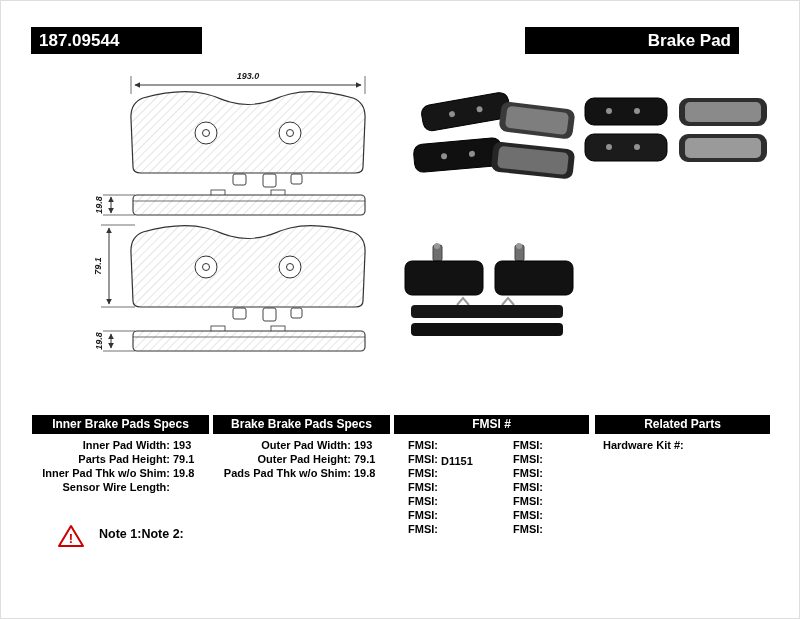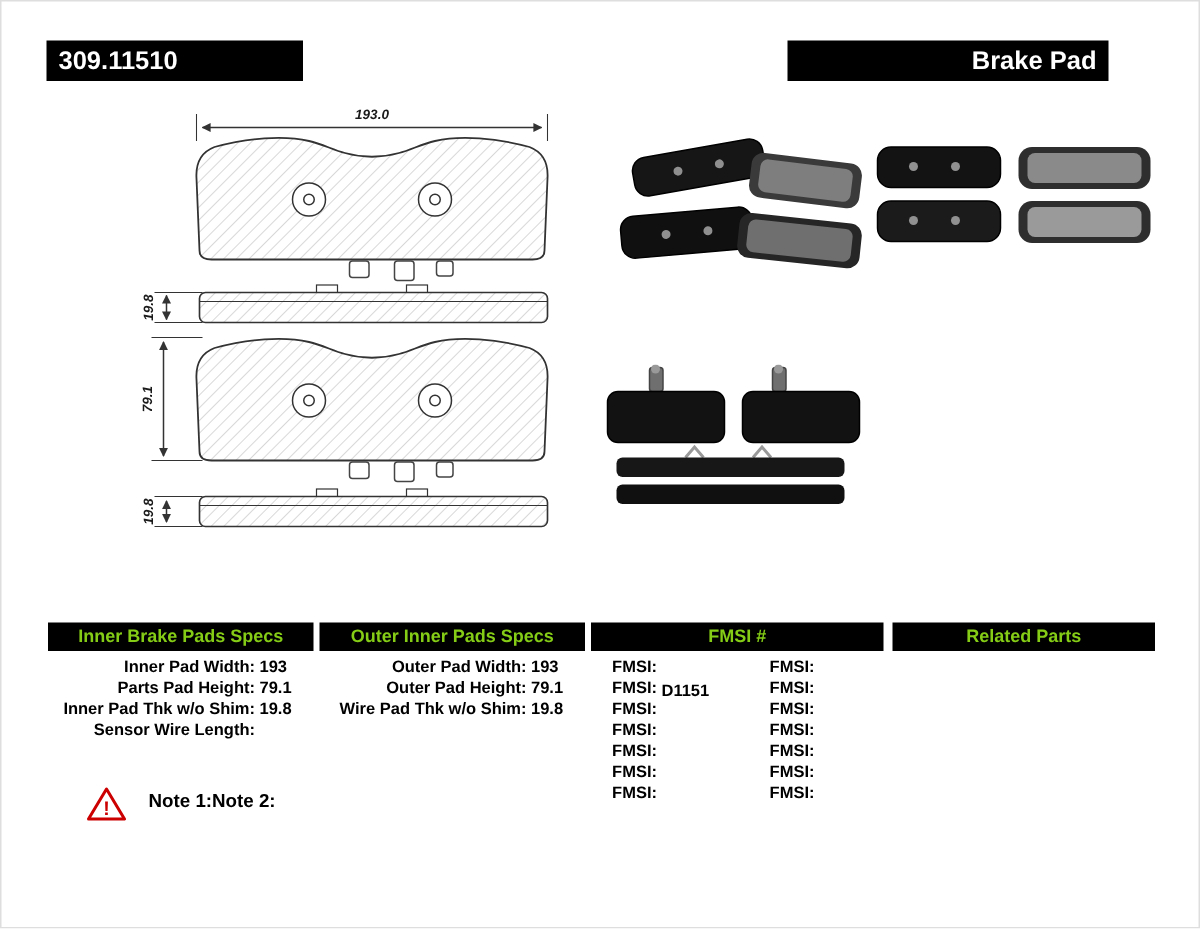--- a/index.html
+++ b/index.html
@@ -13,21 +13,21 @@
     font-weight:700;font-size:17px;line-height:27px;box-sizing:border-box;}
   .hdr-left{left:30px;width:171px;padding-left:8px;text-align:left;}
   .hdr-right{left:524px;width:214px;padding-right:8px;text-align:right;}
   
   .abs{position:absolute;}
   .dim{font:italic 700 9px "Liberation Sans",sans-serif;fill:#1a1a1a;}
   .dimline{stroke:#333;stroke-width:1;fill:none;}
   .extline{stroke:#333;stroke-width:0.7;fill:none;}
   
   .spec-col{position:absolute;top:414px;}
-  .tbl-header{background:#000;color:#84cc16;font-size:12px;font-weight:700;
+  .tbl-header{background:#000;color:#ffffff;font-size:12px;font-weight:700;
     text-align:center;height:19px;line-height:19px;}
   .rows{margin-top:4px;}
   .spec-row{display:flex;height:14px;align-items:center;font-size:11px;font-weight:700;color:#000;justify-content:center;}
   .spec-label{flex:1;text-align:right;white-space:nowrap;}
   .spec-value{width:36px;padding-left:3px;text-align:left;white-space:nowrap;}
   .fmsi-row{display:flex;height:14px;align-items:center;font-size:11px;font-weight:700;color:#000;}
   .fmsi-l-label{width:44px;text-align:right;}
   .fmsi-l-value{width:52px;padding-left:3px;margin-top:32px;}
   .fmsi-r-label{width:50px;text-align:right;}
   .fmsi-r-value{flex:1;padding-left:3px;}
@@ -37,21 +37,21 @@
   
   .notes{position:absolute;left:57px;top:523px;display:flex;gap:15px;}
   .note-lines{display:flex;}
   .note{font-size:12.5px;font-weight:700;line-height:20px;color:#000;}
 </style>
 </head>
 <body>
 
 <div class="page">
 
-  <div class="hdr-bar hdr-left">309.11510</div>
+  <div class="hdr-bar hdr-left">187.09544</div>
   <div class="hdr-bar hdr-right">Brake Pad</div>
 
   <svg class="abs" style="left:92px;top:66px;" width="300" height="300" viewBox="0 0 300 300">
     <defs>
       <marker id="arr" viewBox="0 0 10 10" refX="9" refY="5" markerWidth="6" markerHeight="6" orient="auto-start-reverse">
         <path d="M0,0 L10,5 L0,10 Z" fill="#333"></path>
       </marker>
       <pattern id="hatch" width="6" height="6" patternUnits="userSpaceOnUse" patternTransform="rotate(45)">
         <rect width="6" height="6" fill="#ffffff"></rect>
         <line x1="0" y1="0" x2="0" y2="6" stroke="#cccccc" stroke-width="1"></line>
@@ -185,32 +185,32 @@
         <span class="spec-value">19.8</span>
       </div>
       <div class="spec-row">
         <span class="spec-label">Sensor Wire Length:</span>
         <span class="spec-value"></span>
       </div>
     </div>
   </div>
 
   <div class="spec-col" style="left:212px;width:177px;">
-    <div class="tbl-header">Outer Inner Pads Specs</div>
+    <div class="tbl-header">Brake Brake Pads Specs</div>
     <div class="rows">
       <div class="spec-row">
         <span class="spec-label">Outer Pad Width:</span>
         <span class="spec-value">193</span>
       </div>
       <div class="spec-row">
         <span class="spec-label">Outer Pad Height:</span>
         <span class="spec-value">79.1</span>
       </div>
       <div class="spec-row">
-        <span class="spec-label">Wire Pad Thk w/o Shim:</span>
+        <span class="spec-label">Pads Pad Thk w/o Shim:</span>
         <span class="spec-value">19.8</span>
       </div>
     </div>
   </div>
 
   <div class="spec-col" style="left:393px;width:195px;">
     <div class="tbl-header">FMSI #</div>
     <div class="rows">
       <div class="fmsi-row">
         <span class="fmsi-l-label">FMSI:</span>
@@ -252,20 +252,24 @@
         <span class="fmsi-l-label">FMSI:</span>
         <span class="fmsi-l-value"></span>
         <span class="fmsi-r-label">FMSI:</span>
         <span class="fmsi-r-value"></span>
       </div>
     </div>
   </div>
 
   <div class="spec-col" style="left:594px;width:175px;">
     <div class="tbl-header">Related Parts</div>
+    <div class="related-row">
+      <span>Hardware Kit #:</span>
+      <span class="related-value"></span>
+    </div>
   </div>
 
   <div class="notes">
     <svg width="26" height="24" viewBox="0 0 26 24">
       <path d="M13,2 L25,22 L1,22 Z" fill="#fff" stroke="#cc0000" stroke-width="2" stroke-linejoin="round"></path>
       <text x="13" y="19" text-anchor="middle" font-size="13" font-weight="bold" fill="#cc0000" font-family="Liberation Sans, sans-serif">!</text>
     </svg>
     <div class="note-lines">
       <div class="note">Note 1:</div>
       <div class="note">Note 2:</div>

